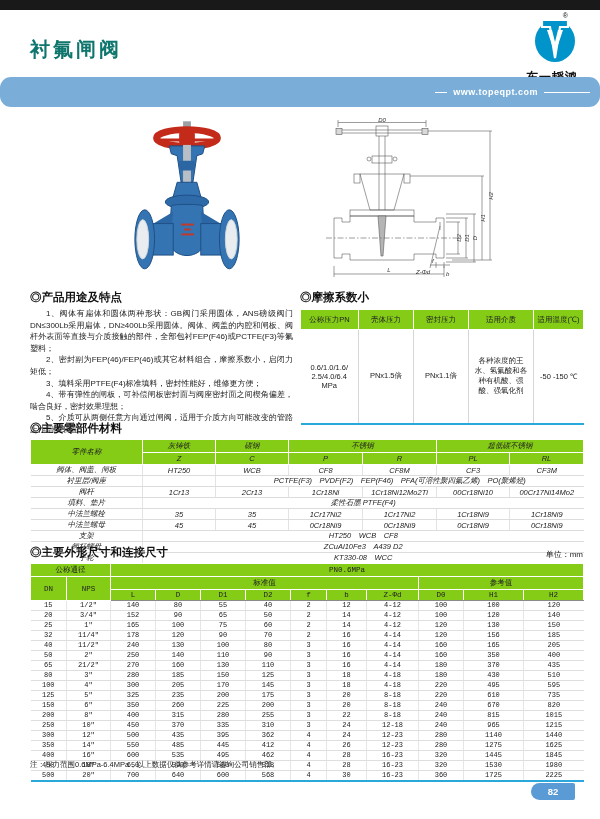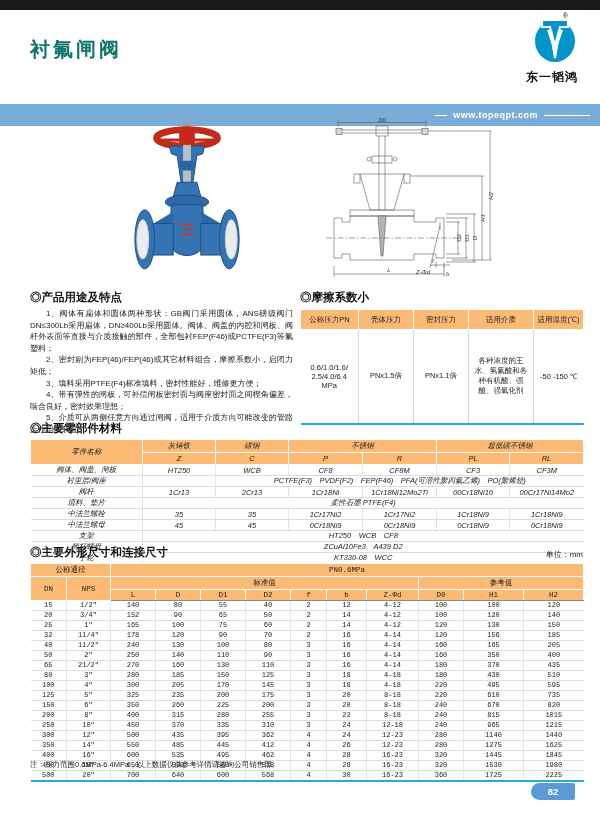--- a/index.html
+++ b/index.html
@@ -6,39 +6,39 @@
   body { background:#999; font-family:"Liberation Sans", sans-serif; }
   .page { position:relative; width:600px; height:819px; background:#fff; margin:0 auto; overflow:hidden; }
 
   .top-bar { position:absolute; top:0; left:0; width:600px; height:10px; background:#191919; }
 
   .header-title { position:absolute; left:30px; top:36px; font-size:20px; font-weight:bold; color:#0f766e; letter-spacing:3px; }
   .logo-block { position:absolute; left:500px; top:14px; width:78px; text-align:right; }
   .logo-reg { position:absolute; right:10px; top:-2px; font-size:7px; color:#111; }
   .brand-name { font-size:12px; font-weight:bold; color:#111; letter-spacing:1px; margin-top:1px; }
 
-  .banner { position:absolute; top:104px; left:0; width:600px; height:22px; background:#7aaed8; display:flex; align-items:center; justify-content:flex-end; padding-right:10px; }
+  .banner { position:absolute; top:77px; left:0; width:600px; height:30px; background:#7aaed8; display:flex; align-items:center; justify-content:flex-end; padding-right:10px;border-radius:11px; }
   .banner-rule { height:1px; background:#fff; }
   .banner-rule.l { width:12px; margin-right:6px; }
   .banner-rule.r { width:46px; margin-left:6px; }
   .banner-text { color:#fff; font-size:9px; font-weight:bold; letter-spacing:0.5px; }
 
   .valve-photo { position:absolute; left:128px; top:120px; }
   .valve-drawing { position:absolute; left:312px; top:118px; }
 
   .sec-title { font-size:11.5px; font-weight:bold; color:#111; }
 
   .features { position:absolute; left:30px; top:290px; width:263px; }
   .features p { font-size:8px; line-height:11.6px; color:#222; text-align:justify; text-indent:2em; margin:0; }
   .features .sec-title { margin-bottom:3px; }
 
   .performance { position:absolute; left:300px; top:290px; width:283px; }
   .performance .sec-title { margin-bottom:4px; }
   table.tbl { border-collapse:collapse; table-layout:fixed; width:100%; }
-  .tbl th { background:#fdba74; font-weight:normal; font-size:7.5px; color:#222; border:1px solid #fff; padding:1px 0; text-align:center; }
+  .tbl th { background:#84cc16; font-weight:normal; font-size:7.5px; color:#222; border:1px solid #fff; padding:1px 0; text-align:center; }
   .perf-tbl { border-bottom:2px solid #2aa7db; }
   .perf-tbl th { height:20px; }
   .perf-tbl td { height:94px; font-size:7.5px; color:#222; text-align:center; vertical-align:middle; border-right:1px solid #d6d6d6; padding:3px 5px; background:#fff; }
   .perf-tbl td:last-child { border-right:none; }
 
   .materials { position:absolute; left:30px; top:421px; width:553px; }
   .materials .sec-title { margin-bottom:3px; }
   .mat-tbl { border-bottom:2px solid #a16207;font-style:italic; }
   .mat-tbl th { height:11px; font-size:7.5px; }
   .mat-tbl td { height:10.2px; font-size:7.5px; color:#222; text-align:center; border-right:1px solid #e3e3e3; border-bottom:1px solid #dcdcdc; padding:0; white-space:nowrap; overflow:hidden; }

